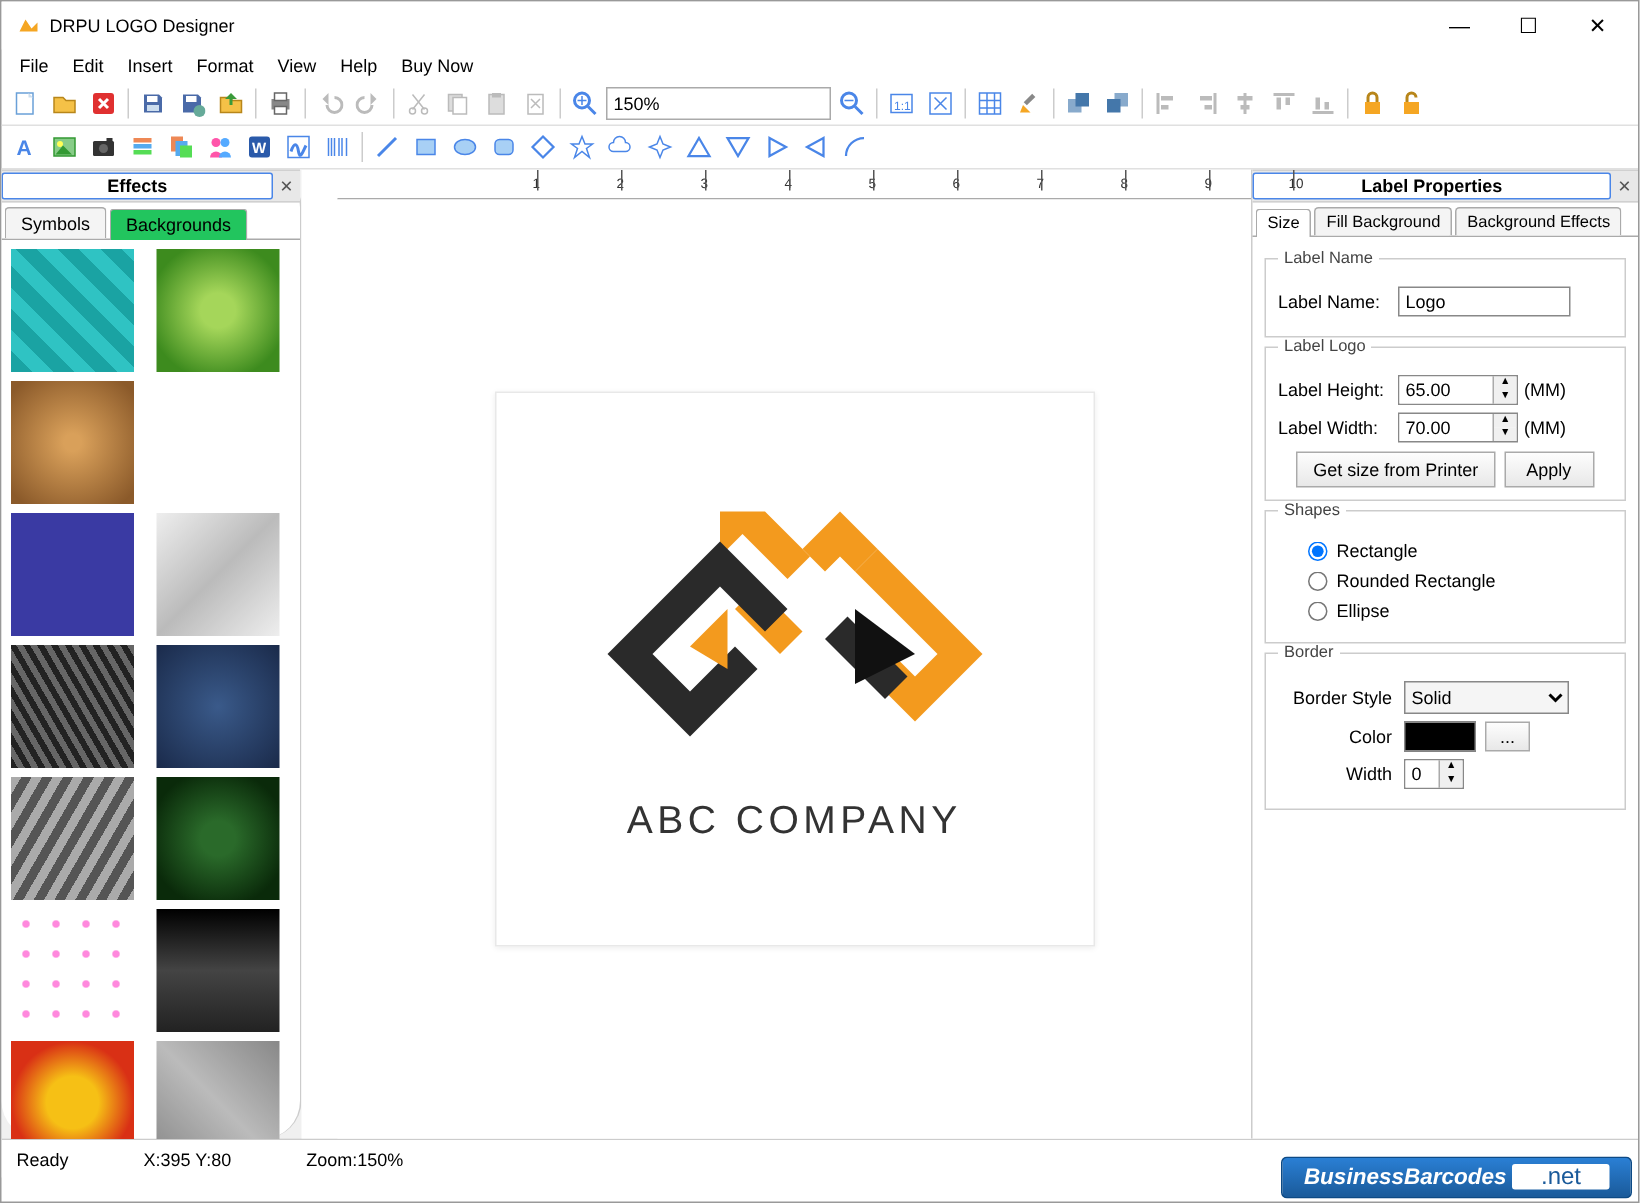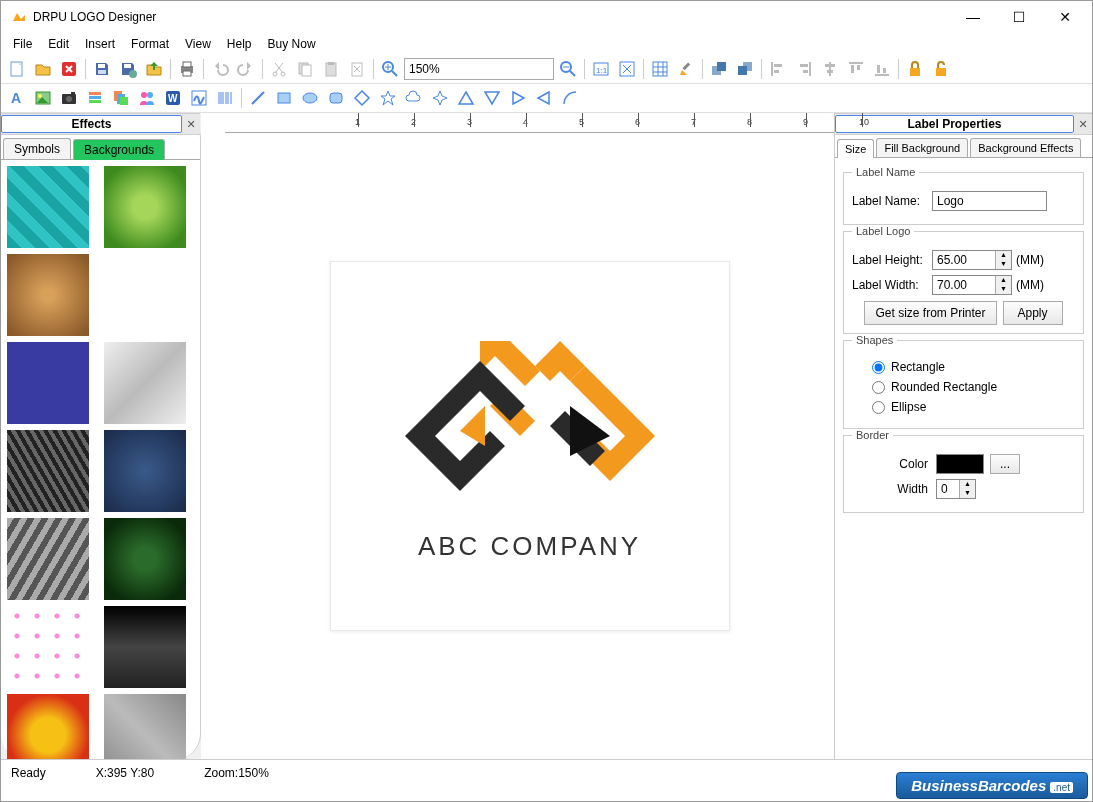--- a/index.html
+++ b/index.html
@@ -70,21 +70,21 @@
 .radio-row input { margin-right:6px; }
 select.border-style { width: 110px; height: 22px; border:1px solid #888; font-size:12px; background:#f5f5f5; }
 .color-swatch { width:48px; height:20px; background:#000; border:1px solid #888; }
 .color-btn { width:30px; height:20px; border:1px solid #aaa; background:linear-gradient(#fdfdfd,#e8e8e8); font-size:12px; margin-left:6px; cursor:default;}
 
 
 .statusbar { height: 26px; border-top: 1px solid #ccc; display: flex; align-items: center; font-size: 12px; padding: 0 10px; gap: 50px; background: #fff; }
 
 
 .watermark { position: absolute; bottom: 2px; right: 4px; background: linear-gradient(#2a7fd4,#1a5a9a); color: #fff; font-weight: bold; font-style: italic; font-size: 15px; padding: 4px 14px; border-radius: 4px; border: 1px solid #0d4a85; }
-.watermark .net { font-style: normal; font-size: 10px; font-weight: normal; background: #fff; color: #1a5a9a; border-radius: 2px; padding: 0 3px; margin-left: 4px; }
+.watermark .net { font-style: normal; font-size: 16px; font-weight: normal; background: #fff; color: #1a5a9a; border-radius: 2px; padding: 0 19px; margin-left: 4px; }
 
 
 .ruler-h .tick { position:absolute; top:0; width:1px; height:6px; background:#555; }
 .ruler-h .tick.major { height:14px; }
 .ruler-h .num { position:absolute; top:4px; font-size:9px; color:#333;}
 
 
 .ic { width:18px; height:18px; }
 </style>
 </head>
@@ -567,20 +567,24 @@
           </div>
         <div class="radio-row">
             <input type="radio" name="sh" style="">
             <span>Ellipse</span>
           </div>
       </fieldset>
 
       <fieldset>
         <legend>Border</legend>
         <div class="form-row">
+          <label style="width:76px;text-align:right;margin-right:8px">Border Style</label>
+          <select class="border-style"><option>Solid</option></select>
+        </div>
+        <div class="form-row">
           <label style="width:76px;text-align:right;margin-right:8px">Color</label>
           <div class="color-swatch"></div>
           <button class="color-btn">...</button>
         </div>
         <div class="form-row">
           <label style="width:76px;text-align:right;margin-right:8px">Width</label>
           <div class="spinner" style="width:40px">
             <input style="width: 22px;" value="0">
             <div class="spbtns">
                 <div>▲</div>

